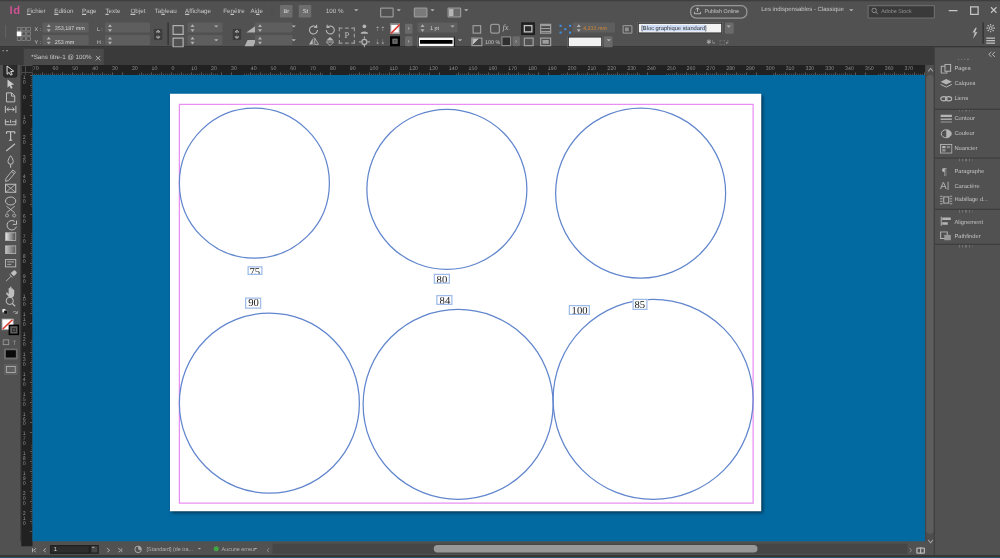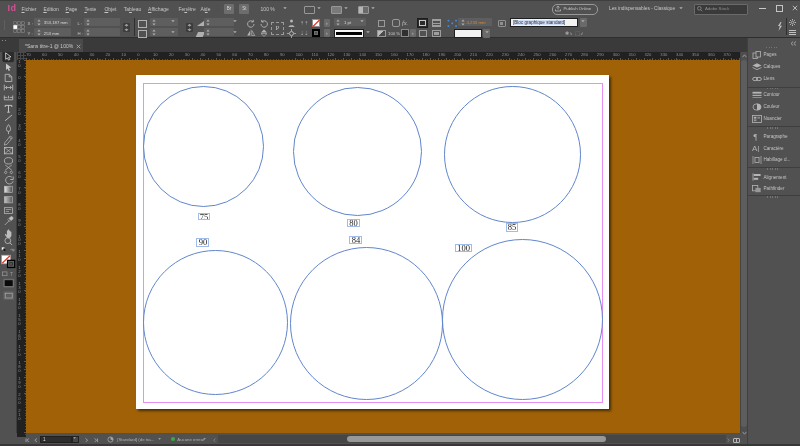--- a/index.html
+++ b/index.html
@@ -404,32 +404,32 @@
     <div class="abs" style="left:18.3px;top:297.9px;color:#8f8f8f;font-size:4.2px;line-height:3.9px;">1<br>4<br>0</div>
     <div class="abs" style="left:18.3px;top:313.8px;color:#8f8f8f;font-size:4.2px;line-height:3.9px;">1<br>5<br>0</div>
     <div class="abs" style="left:18.3px;top:329.6px;color:#8f8f8f;font-size:4.2px;line-height:3.9px;">1<br>6<br>0</div>
     <div class="abs" style="left:18.3px;top:345.4px;color:#8f8f8f;font-size:4.2px;line-height:3.9px;">1<br>7<br>0</div>
     <div class="abs" style="left:18.3px;top:361.3px;color:#8f8f8f;font-size:4.2px;line-height:3.9px;">1<br>8<br>0</div>
     <div class="abs" style="left:18.3px;top:377.1px;color:#8f8f8f;font-size:4.2px;line-height:3.9px;">1<br>9<br>0</div>
     <div class="abs" style="left:18.3px;top:393.0px;color:#8f8f8f;font-size:4.2px;line-height:3.9px;">2<br>0<br>0</div>
     <div class="abs" style="left:18.3px;top:408.8px;color:#8f8f8f;font-size:4.2px;line-height:3.9px;">2<br>1<br>0</div>
   </div>
 
-<div class="abs" id="canvas" style="left:26px;top:60px;width:714px;height:373px;background:#a16207;overflow:hidden;">
+<div class="abs" id="canvas" style="left:26px;top:60px;width:714px;height:373px;background:#0369a1;overflow:hidden;">
   <div class="abs" id="page" style="left:110px;top:15.3px;width:472.6px;height:334px;background:#fff;box-shadow:1.5px 1.5px 2.5px rgba(0,0,0,0.55);"></div>
   <div class="abs" style="left:117.2px;top:23.2px;width:457.5px;height:317.5px;border:0.9px solid #e98ef2;"></div>
   <div class="abs" style="left:116.7px;top:26px;width:119.3px;height:119.3px;border:0.9px solid #6186cd;border-radius:50%;"></div>
   <div class="abs" style="left:266.8px;top:26.5px;width:127.3px;height:127.3px;border:0.9px solid #6186cd;border-radius:50%;"></div>
   <div class="abs" style="left:417.8px;top:25.6px;width:135.2px;height:135.2px;border:0.9px solid #6186cd;border-radius:50%;"></div>
   <div class="abs" style="left:116.6px;top:189.9px;width:143.2px;height:143.2px;border:0.9px solid #6186cd;border-radius:50%;"></div>
   <div class="abs" style="left:264.3px;top:186.9px;width:151.2px;height:151.2px;border:0.9px solid #6186cd;border-radius:50%;"></div>
   <div class="abs" style="left:415.5px;top:179.3px;width:159.1px;height:159.1px;border:0.9px solid #6186cd;border-radius:50%;"></div>
   <div class="lbl abs" style="left:171.8px;top:152.8px;width:12.2px;height:7.7px;line-height:7px;">75</div>
   <div class="lbl abs" style="left:321px;top:158.8px;width:13px;height:8.5px;line-height:7.8px;">80</div>
-  <div class="lbl abs" style="left:479.5px;top:163px;width:12.8px;height:8.6px;line-height:7.9px;">85</div>
+  <div class="lbl abs" style="left:479.5px;top:179px;width:12.8px;height:8.6px;line-height:7.9px;">85</div>
   <div class="lbl abs" style="left:170.3px;top:178.1px;width:13.2px;height:8.6px;line-height:7.9px;">90</div>
   <div class="lbl abs" style="left:323.4px;top:175.5px;width:13.1px;height:8.6px;line-height:7.9px;">84</div>
   <div class="lbl abs" style="left:428.9px;top:183.8px;width:17.5px;height:8.3px;line-height:7.6px;">100</div>
 </div>
 
 <div class="abs" style="left:740px;top:52px;width:8px;height:381px;background:#4e4e4e;border-left:1px solid #454545;box-sizing:border-box;"></div>
 <svg class="abs" style="left:741.5px;top:54px;" width="5" height="4" viewBox="0 0 5 4">
     <path d="M0.5 3.2 L2.5 0.8 L4.5 3.2" stroke="#a0a0a0" stroke-width="0.9" fill="none"></path>
   </svg>
 <div class="abs" style="left:741.3px;top:60px;width:5.4px;height:367px;background:#5d5d5d;border-radius:3px;"></div>

